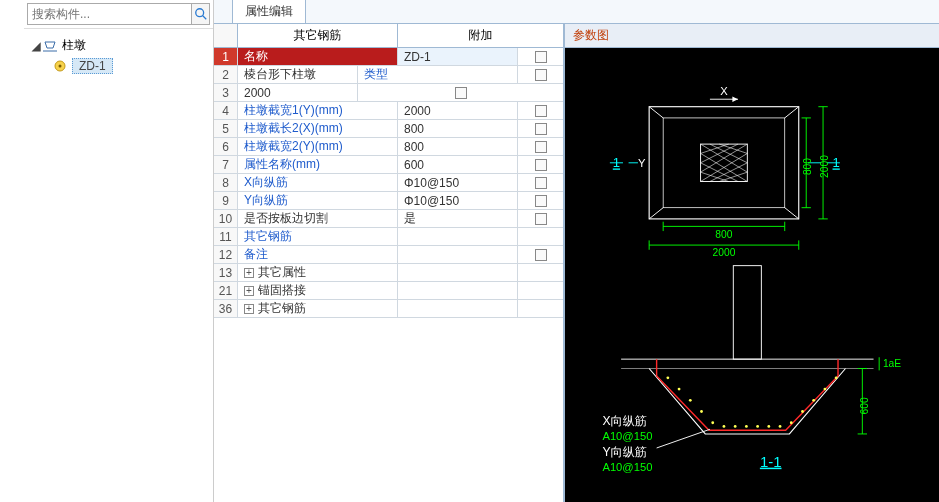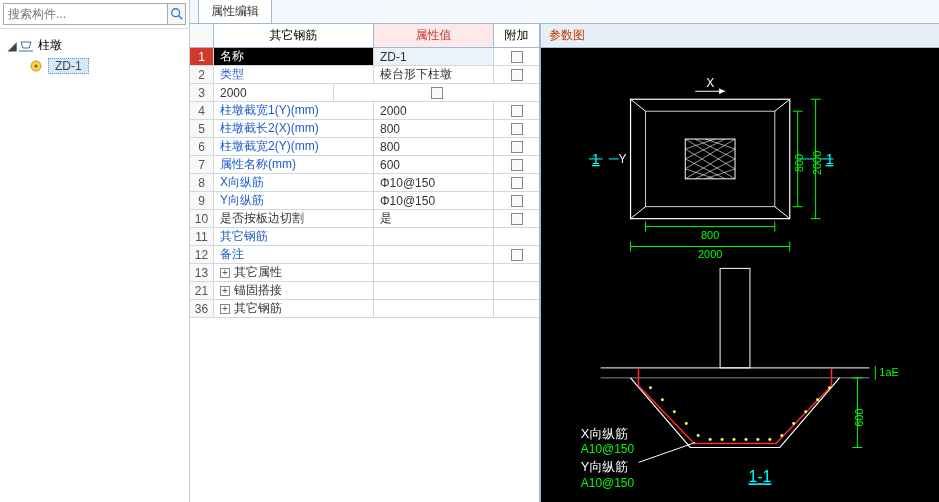--- a/index.html
+++ b/index.html
@@ -10,20 +10,21 @@
   width: 939px;
   height: 502px;
   overflow: hidden;
   display: flex;
 }
 .left-panel {
   width: 190px;
   border-right: 1px solid #ccc;
   display: flex;
   flex-direction: column;
+  margin-left: 24px;
 }
 .search-row {
   display: flex;
   align-items: center;
   padding: 3px;
   border-bottom: 1px solid #ddd;
 }
 .search-input {
   flex: 1;
   border: 1px solid #aaa;
@@ -86,21 +87,21 @@
   border-bottom: 1px solid #9fb9d4;
   background: #f4f8fc;
   display: flex;
   align-items: flex-end;
 }
 .tab {
   border: 1px solid #9fb9d4;
   border-bottom: none;
   padding: 3px 12px;
   background: #fff;
-  margin-left: 8px;
+  margin-left: 18px;
   font-size: 12px;
   color: #333;
 }
 .content-row {
   flex: 1;
   display: flex;
 }
 .prop-table-wrap {
   width: 350px;
   border-right: 1px solid #9fb9d4;
@@ -147,21 +148,21 @@
   border: 1px solid #888;
   text-align: center;
   line-height: 8px;
   font-size: 10px;
   margin-right: 4px;
   color: #555;
 }
 .pcell.pval { width: 120px; color: #333; }
 .pcell.padd { flex: 1; border-right: none; justify-content: center; }
 .prow.selected .pcell.pnum { background: #d0392b; color: #fff; }
-.prow.selected .pcell.pname { background: #000000; color: #fff; }
+.prow.selected .pcell.pname { background: #b91c1c; color: #fff; }
 .prow.selected .pcell.pval { background: #eaf3fc; }
 .chk {
   width: 12px; height: 12px;
   border: 1px solid #888;
   background: #fafafa;
 }
 .diagram-panel {
   flex: 1;
   display: flex;
   flex-direction: column;
@@ -219,40 +220,39 @@
 
 <div class="right-area">
   <div class="tab-bar">
     <div class="tab">属性编辑</div>
   </div>
   <div class="content-row">
     <div class="prop-table-wrap">
       <div class="prop-header">
         <div class="hcell hrow"></div>
         <div class="hcell hname">其它钢筋</div>
-        <div class="hcell hval">属性值</div>
         <div class="hcell hadd">附加</div>
       </div>
       <div class="prop-body" id="prop-body">
           <div class="prow selected">
             <div class="pcell pnum">1</div>
             <div class="pcell pname">
               <span>名称</span>
             </div>
             <div class="pcell pval">ZD-1</div>
             <div class="pcell padd">
               <div class="chk"></div>
             </div>
           </div>
           <div class="prow">
             <div class="pcell pnum">2</div>
+            <div class="pcell pval">棱台形下柱墩</div>
             <div class="pcell pname">
               <span>类型</span>
             </div>
-            <div class="pcell pval">棱台形下柱墩</div>
             <div class="pcell padd">
               <div class="chk"></div>
             </div>
           </div>
           <div class="prow">
             <div class="pcell pnum">3</div>
             <div class="pcell pval">2000</div>
             <div class="pcell padd">
               <div class="chk"></div>
             </div>

